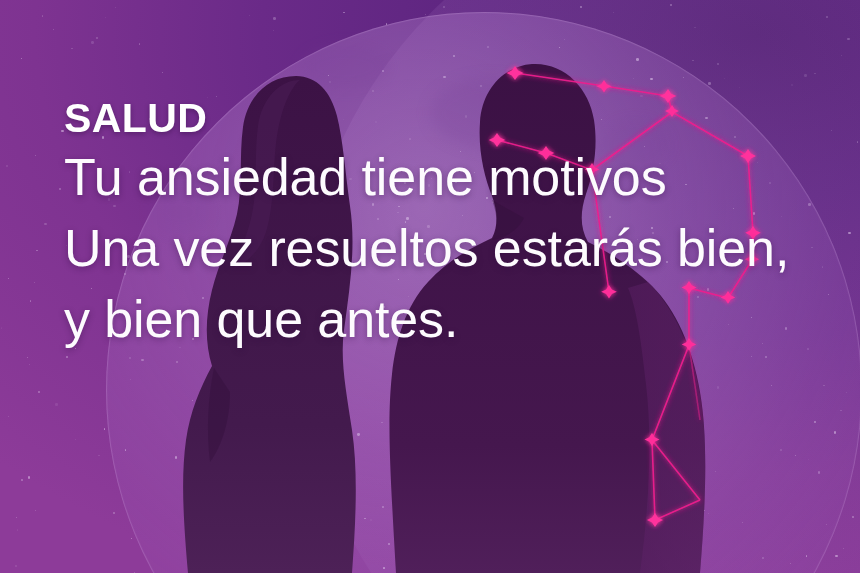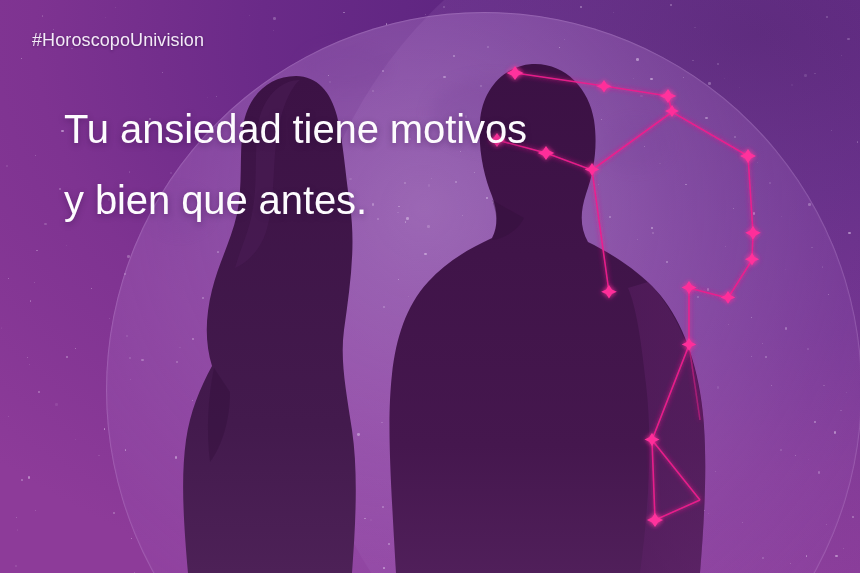--- a/index.html
+++ b/index.html
@@ -96,21 +96,21 @@
   }
   #headline {
     font-size: 41px;
     font-weight: 700;
     color: #ffffff;
     line-height: 48px;
     letter-spacing: 0.4px;
     text-shadow: 0 2px 5px rgba(45,10,60,0.40);
   }
   .body-line {
-    font-size: 40px;
+    font-size: 52px;
     font-weight: 400;
     color: #fdfbfe;
     line-height: 71px;
     letter-spacing: -0.1px;
     white-space: nowrap;
     text-shadow: 0 2px 6px rgba(45,10,60,0.38);
   }
 </style>
 </head>
 <body>
@@ -580,20 +580,21 @@
     <g fill="#ff4dab" opacity="0.5" filter="url(#glowSoft)">
       <circle cx="515" cy="73" r="3.5"></circle>
       <circle cx="668" cy="96" r="3.5"></circle>
       <circle cx="748" cy="156" r="3.2"></circle>
       <circle cx="752" cy="260" r="3.2"></circle>
       <circle cx="655" cy="520" r="3.6"></circle>
       <circle cx="497" cy="140" r="3.4"></circle>
     </g>
   </svg>
 
-  <div id="hashtag">#HoroscopoUnivision</div>
 
   <div id="copy">
+    <div id="headline">SALUD</div>
     <div class="body-line">Tu ansiedad tiene motivos</div>
+    <div class="body-line">Una vez resueltos estarás bien,</div>
     <div class="body-line">y bien que antes.</div>
   </div>
 
 </div>
 
 </body></html>

